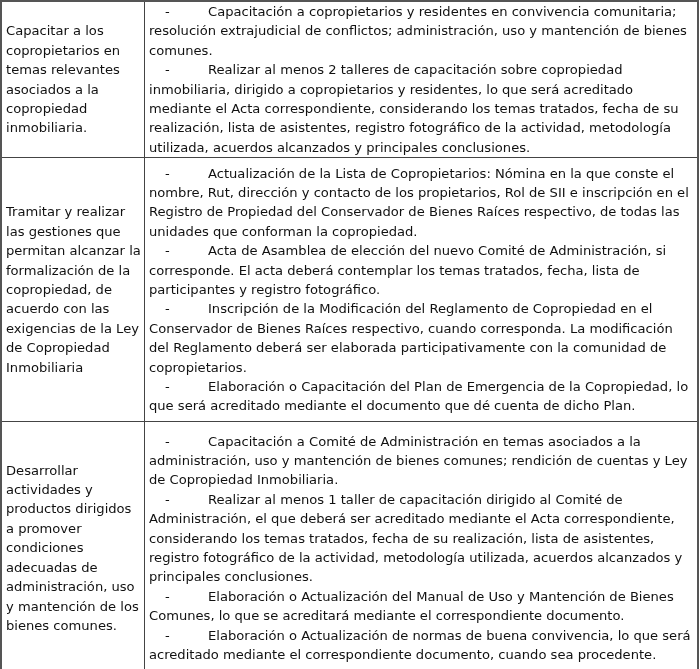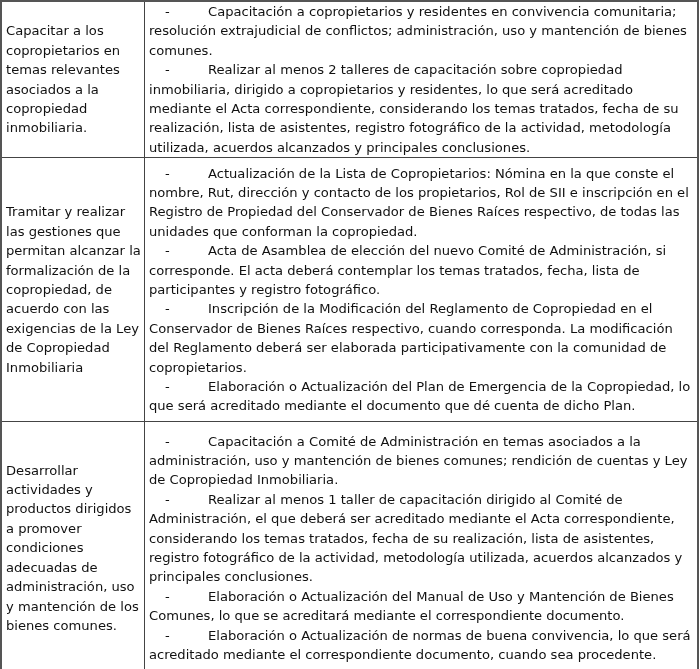--- a/index.html
+++ b/index.html
@@ -38,21 +38,21 @@
         <p class="item"><span class="dash">-</span><span>Capacitación a copropietarios y residentes en convivencia comunitaria; resolución extrajudicial de conflictos; administración, uso y mantención de bienes comunes.</span></p>
         <p class="item"><span class="dash">-</span><span>Realizar al menos 2 talleres de capacitación sobre copropiedad inmobiliaria, dirigido a copropietarios y residentes, lo que será acreditado mediante el Acta correspondiente, considerando los temas tratados, fecha de su realización, lista de asistentes, registro fotográfico de la actividad, metodología utilizada, acuerdos alcanzados y principales conclusiones.</span></p>
       </td>
     </tr>
     <tr class="r2">
       <td class="obj">Tramitar y realizar las gestiones que permitan alcanzar la formalización de la copropiedad, de acuerdo con las exigencias de la Ley de Copropiedad Inmobiliaria</td>
       <td class="act">
         <p class="item"><span class="dash">-</span><span>Actualización de la Lista de Copropietarios: Nómina en la que conste el nombre, Rut, dirección y contacto de los propietarios, Rol de SII e inscripción en el Registro de Propiedad del Conservador de Bienes Raíces respectivo, de todas las unidades que conforman la copropiedad.</span></p>
         <p class="item"><span class="dash">-</span><span>Acta de Asamblea de elección del nuevo Comité de Administración, si corresponde.  El acta deberá contemplar los temas tratados, fecha, lista de participantes y registro fotográfico.</span></p>
         <p class="item"><span class="dash">-</span><span>Inscripción de la Modificación del Reglamento de Copropiedad en el Conservador de Bienes Raíces respectivo, cuando corresponda. La modificación del Reglamento deberá ser elaborada participativamente con la comunidad de copropietarios.</span></p>
-        <p class="item"><span class="dash">-</span><span>Elaboración o Actualización del Plan de Emergencia de la Copropiedad, lo que será acreditado mediante el documento que dé cuenta de dicho Plan.</span></p>
+        <p class="item"><span class="dash">-</span><span>Elaboración o Capacitación del Plan de Emergencia de la Copropiedad, lo que será acreditado mediante el documento que dé cuenta de dicho Plan.</span></p>
       </td>
     </tr>
     <tr class="r3">
       <td class="obj">Desarrollar actividades y productos dirigidos a promover condiciones adecuadas de administración, uso y mantención de los bienes comunes.</td>
       <td class="act">
         <p class="item"><span class="dash">-</span><span>Capacitación a Comité de Administración en temas asociados a la administración, uso y mantención de bienes comunes; rendición de cuentas y Ley de Copropiedad Inmobiliaria.</span></p>
         <p class="item"><span class="dash">-</span><span>Realizar al menos 1 taller de capacitación dirigido al Comité de Administración, el que deberá ser acreditado mediante el Acta correspondiente, considerando los temas tratados, fecha de su realización, lista de asistentes, registro fotográfico de la actividad, metodología utilizada, acuerdos alcanzados y principales conclusiones.</span></p>
         <p class="item"><span class="dash">-</span><span>Elaboración o Actualización del Manual de Uso y Mantención de Bienes Comunes, lo que se acreditará mediante el correspondiente documento.</span></p>
         <p class="item"><span class="dash">-</span><span>Elaboración o Actualización de normas de buena convivencia, lo que será acreditado mediante el correspondiente documento, cuando sea procedente.</span></p>
       </td>

